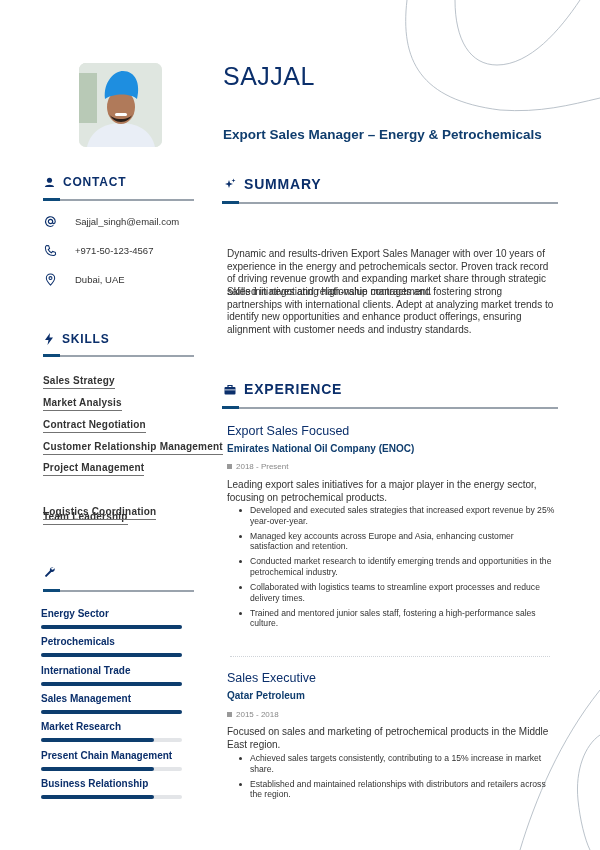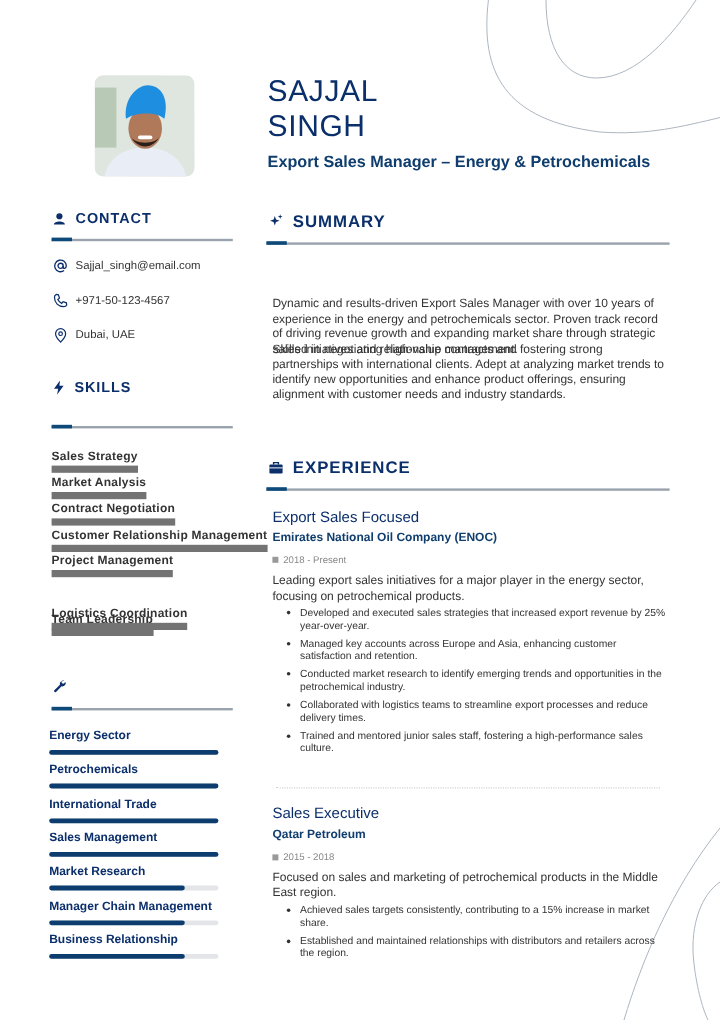--- a/index.html
+++ b/index.html
@@ -14,25 +14,25 @@
   .job-title { position: absolute; left: 223px; top: 127px; font-size: 13.5px; font-weight: bold; color: #0f3d6e; }
 
   
   .sec-head { position: absolute; display: flex; align-items: center; gap: 8px; }
   .sec-head .txt { font-size: 12px; font-weight: bold; color: #0b2f6b; letter-spacing: 0.8px; }
   .sec-head.main .txt { font-size: 14px; }
   .sec-rule { position: absolute; height: 2px; background: #9aa3ad; }
   .sec-rule::before { content: ""; position: absolute; left: 0; top: -1px; width: 17px; height: 3px; background: #0d4a7a; }
 
   
-  .contact-item { position: absolute; left: 44px; display: flex; align-items: center; gap: 6px; font-size: 9.5px; color: #333; }
+  .contact-item { position: absolute; left: 44px; display: flex; align-items: center; gap: 18px; font-size: 9.5px; color: #333; }
   .contact-item svg { width: 13px; height: 13px; }
 
   
-  .skill { position: absolute; left: 43px; font-size: 10px; font-weight: bold; color: #333; padding-bottom: 2px; border-bottom: 6px solid #737373; white-space: nowrap; letter-spacing: 0.2px; }
+  .skill { position: absolute; left: 43px; font-size: 10px; font-weight: bold; color: #333; padding-bottom: 2px; border-bottom: 1px solid #737373; white-space: nowrap; letter-spacing: 0.2px; }
 
   
   .exp-item { position: absolute; left: 41px; width: 141px; }
   .exp-item .lbl { font-size: 10px; font-weight: bold; color: #0b2f6b; white-space: nowrap; }
   .exp-item .bar { margin-top: 6px; height: 4px; border-radius: 2px; background: #e3e5e8; position: relative; }
   .exp-item .fill { position: absolute; left: 0; top: 0; height: 4px; border-radius: 2px; background: #0d3d6e; }
 
   
   .para { position: absolute; left: 227px; width: 330px; font-size: 10px; line-height: 12.6px; color: #333; }
 
@@ -63,21 +63,20 @@
     <rect x="0" y="10" width="18" height="50" fill="#9fb59a" opacity="0.6"></rect>
     <path d="M8 84 C 12 66, 28 60, 42 60 C 56 60, 72 66, 76 84 Z" fill="#e9eef6"></path>
     <ellipse cx="42" cy="44" rx="14" ry="17" fill="#b07a5a"></ellipse>
     <path d="M26 36 C 24 18, 36 8, 44 8 C 56 8, 62 20, 58 36 C 52 30, 34 30, 26 36 Z" fill="#1e8ee0"></path>
     <path d="M30 50 C 34 62, 50 62, 54 50 C 52 58, 32 58, 30 50 Z" fill="#2a1f1a"></path>
     <rect x="36" y="50" width="12" height="3" rx="1.5" fill="#ffffff"></rect>
   </svg>
 </div>
 <div class="name">
   <div>SAJJAL</div>
-  <div>SINGH</div>
 </div>
 <div class="job-title">Export Sales Manager – Energy &amp; Petrochemicals</div>
 
 <div class="sec-head" style="left:44px; top:175px;">
   <svg width="11" height="11" viewBox="0 0 12 12">
       <circle cx="6" cy="3.5" r="2.8" fill="#0b2f6b"></circle>
       <path d="M1 11 C 1 7.5, 11 7.5, 11 11 Z" fill="#0b2f6b"></path>
     </svg>
   <span class="txt">CONTACT</span>
 </div>
@@ -97,21 +96,21 @@
   <span>+971-50-123-4567</span>
 </div>
 <div class="contact-item" style="top:273px;">
   <svg viewBox="0 0 14 14">
       <path d="M7 13 C 3 9, 2.5 7, 2.5 5.5 a4.5 4.5 0 0 1 9 0 C 11.5 7, 11 9, 7 13 Z" fill="none" stroke="#0b2f6b" stroke-width="1.1"></path>
       <circle cx="7" cy="5.5" r="1.6" fill="none" stroke="#0b2f6b" stroke-width="1.1"></circle>
     </svg>
   <span>Dubai, UAE</span>
 </div>
 
-<div class="sec-head" style="left:44px; top:316px;">
+<div class="sec-head" style="left:44px; top:332px;">
   <svg width="10" height="12" viewBox="0 0 10 12">
       <path d="M6 0 L1 7 L4.5 7 L3.5 12 L9 4.5 L5.5 4.5 Z" fill="#0b2f6b"></path>
     </svg>
   <span class="txt">SKILLS</span>
 </div>
 <div class="sec-rule" style="left:43px; top:355px; width:151px;"></div>
 
 <div class="skill" style="top:375px;">Sales Strategy</div>
 <div class="skill" style="top:397px;">Market Analysis</div>
 <div class="skill" style="top:419px;">Contract Negotiation</div>
@@ -152,21 +151,21 @@
         <div class="fill" style="width: 100%;"></div>
       </div>
     </div>
     <div class="exp-item" style="top: 721.2px;">
       <div class="lbl">Market Research</div>
       <div class="bar">
         <div class="fill" style="width: 80%;"></div>
       </div>
     </div>
     <div class="exp-item" style="top: 749.5px;">
-      <div class="lbl">Manager Chain Management</div>
+      <div class="lbl">Present Chain Management</div>
       <div class="bar">
         <div class="fill" style="width: 80%;"></div>
       </div>
     </div>
     <div class="exp-item" style="top: 777.8px;">
       <div class="lbl">Business Relationship</div>
       <div class="bar">
         <div class="fill" style="width: 80%;"></div>
       </div>
     </div>

